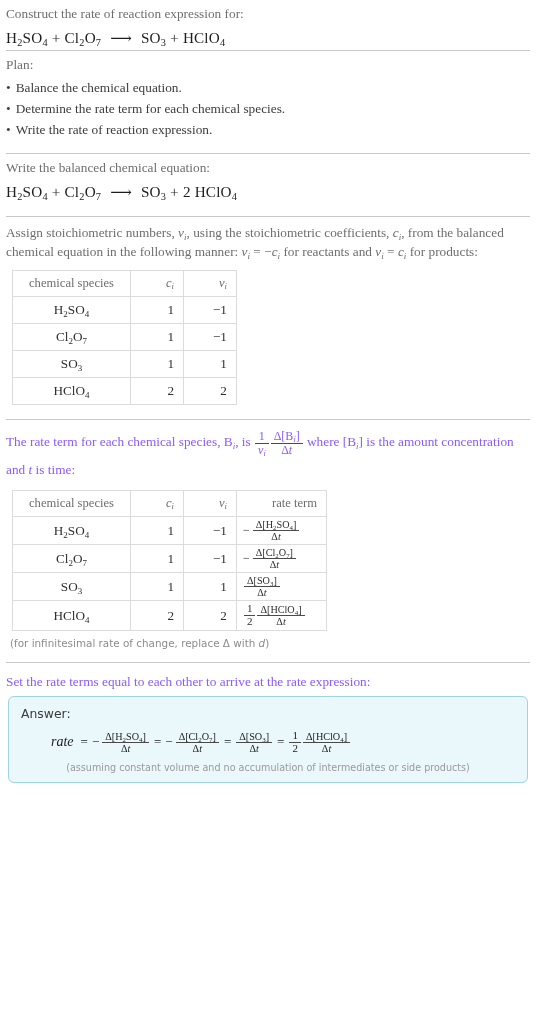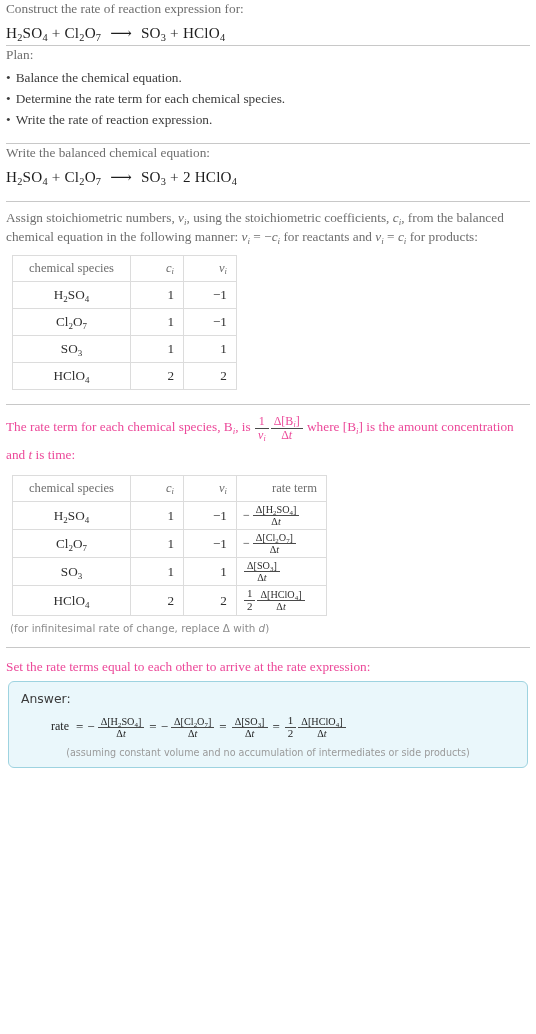--- a/index.html
+++ b/index.html
@@ -21,23 +21,24 @@
   .rule {
     border: none;
     border-top: 1px solid #c8c8c8;
     margin: 0;
     height: 0;
   }
   .prompt {
     color: #6e6e6e;
     font-size: 13.3px;
     line-height: 1.42;
+    padding-top: 5px;
   }
   .body-text {
-    color: #ec4899;
+    color: #8b5cf6;
     font-size: 13.3px;
     line-height: 1.5;
   }
   .eq {
     color: #1d1d1d;
     font-size: 15.2px;
     line-height: 1.6;
     padding-top: 2px;
     letter-spacing: .2px;
   }
@@ -118,21 +119,21 @@
     color: #3b3b3b;
     margin: 1px 0 9px 2px;
   }
   .answer-expr {
     text-align: left;
     padding-left: 32px;
     color: #1d1d1d;
     font-size: 12px;
     white-space: nowrap;
   }
-  .answer-expr .rate-word { font-size: 12px; vertical-align: middle; padding-right: 3px; }
+  .answer-expr .rate-word { font-size: 14px; vertical-align: middle; padding-right: 3px; font-style: italic; }
   .answer-expr .eqs { font-size: 13px; vertical-align: middle; padding: 0 4px; }
   .answer-expr .neg { font-size: 13px; vertical-align: middle; padding-right: 2px; }
   .answer-expr .f { font-size: 10.2px; }
   .answer-note {
     color: #9a9a9a;
     font-size: 9.6px;
     font-family: "DejaVu Sans", "Liberation Sans", sans-serif;
     text-align: center;
     margin-top: 7px;
   }

